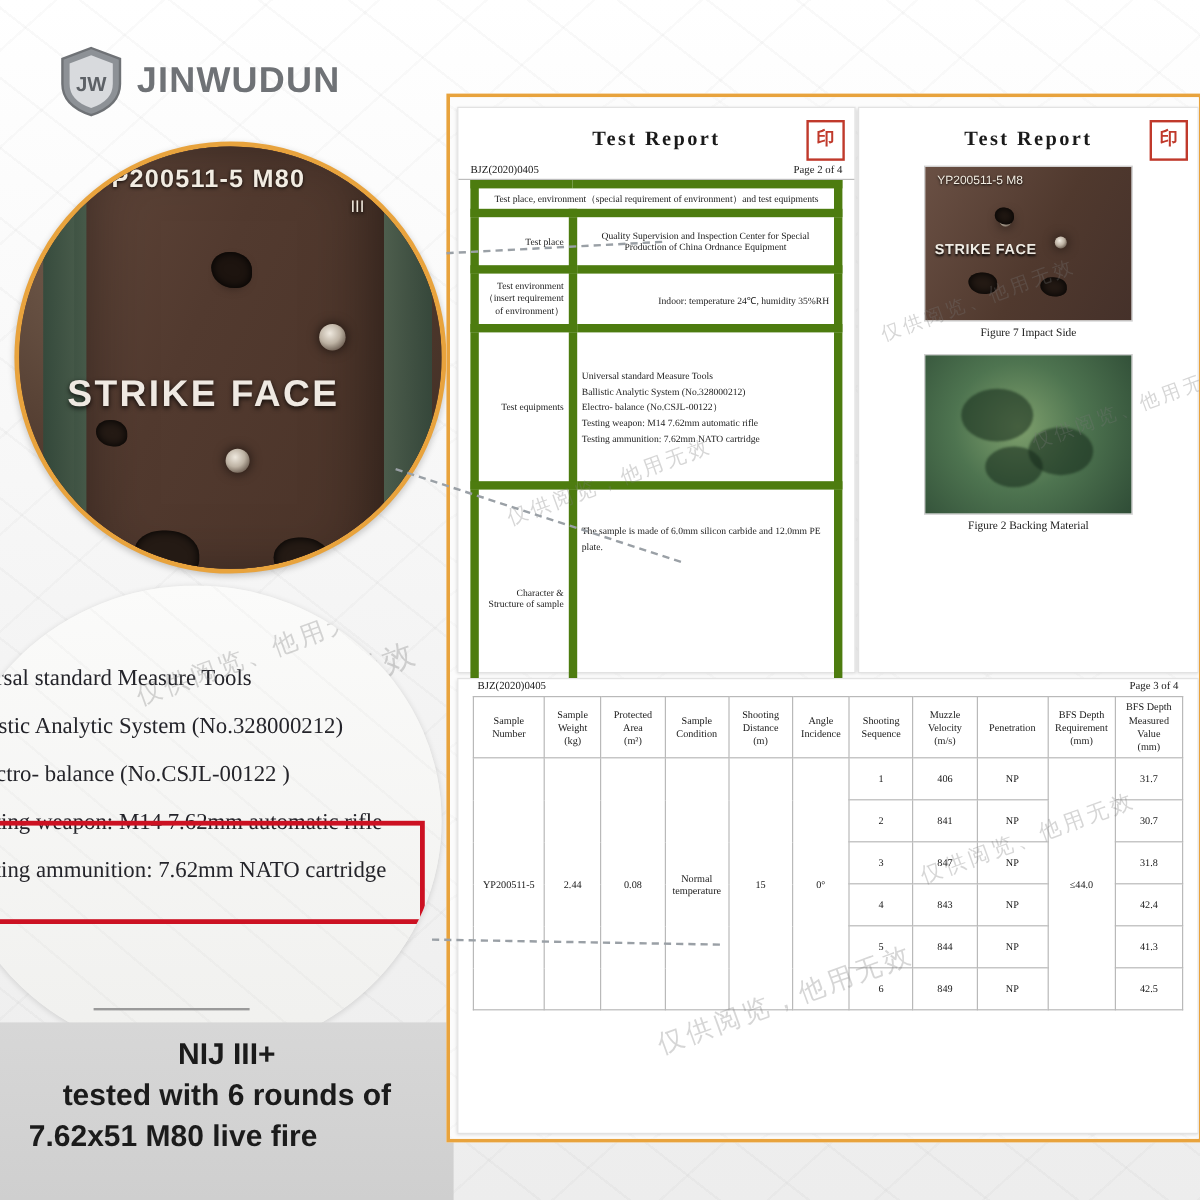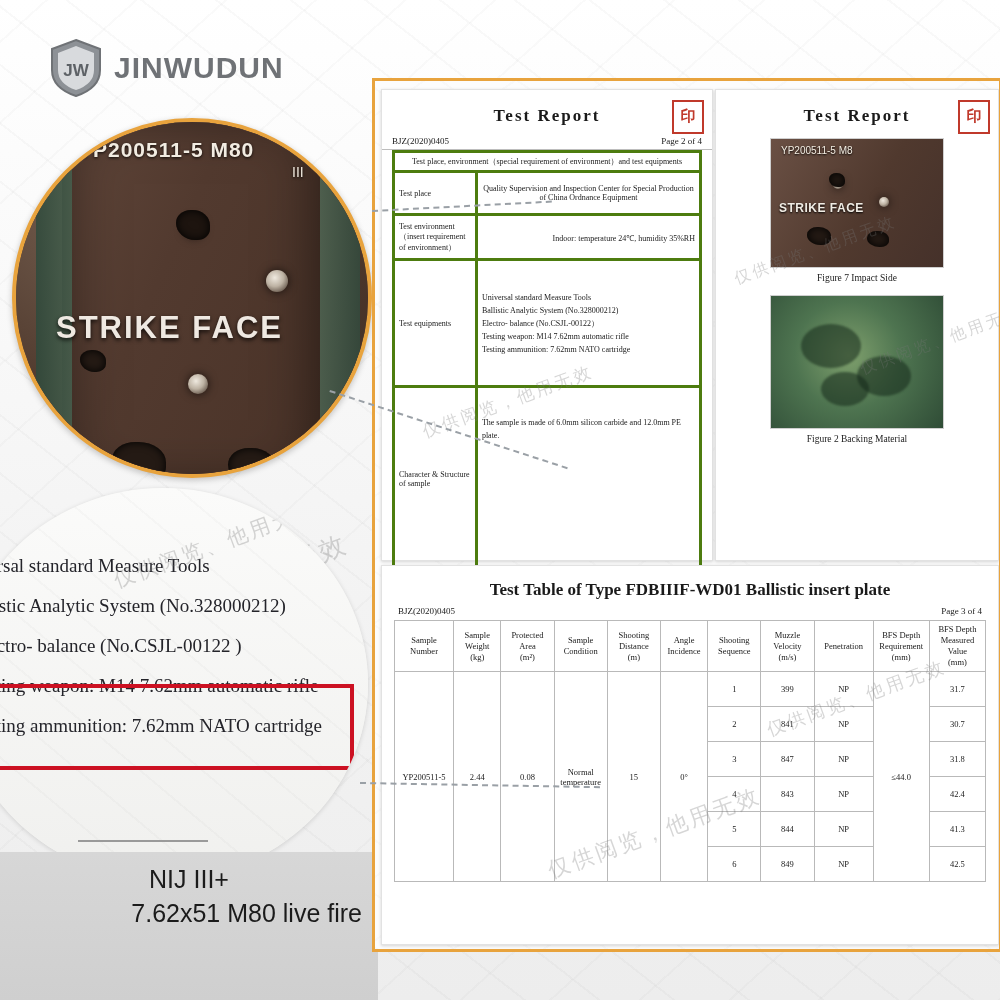--- a/index.html
+++ b/index.html
@@ -192,36 +192,36 @@
     position: absolute;
     left: 0;
     top: 852px;
     width: 378px;
     height: 148px;
     background: linear-gradient(180deg, #d7d7d7 0%, #cfcfcf 100%);
     padding: 10px 16px 0 16px;
     box-sizing: border-box;
     font-family: "Liberation Sans", sans-serif;
     color: #1b1b1b;
-    font-weight: normal;
+    font-weight: bold;
   }
   .caption-l1 {
     font-size: 25px;
     text-align: center;
     line-height: 34px;
   }
   .caption-l2 {
     font-size: 25px;
     line-height: 34px;
     text-align: center;
   }
   .caption-l3 {
     font-size: 25px;
     line-height: 34px;
-    text-align: right;
+    text-align: left;
     padding-left: 8px;
   }
 
   
   .doc-panel {
     position: absolute;
     left: 372px;
     top: 78px;
     width: 624px;
     height: 868px;
@@ -276,26 +276,26 @@
     border-bottom: 1px solid #bdbdbd;
   }
 
   table.form {
     width: calc(100% - 20px);
     margin: 0 10px;
     border-collapse: collapse;
     font-size: 8px;
   }
   table.form td {
-    border: 3px solid #4d7c0f;
+    border: 7px solid #4d7c0f;
     padding: 3px 4px;
     vertical-align: middle;
     font-family: Liberation Serif, serif;
   }
-  .lbl { width: 27%; text-align: left; color: #222; }
+  .lbl { width: 27%; text-align: right; color: #222; }
   .val { text-align: center; }
   .val-left { text-align: left; }
 
   
   .fig {
     margin: 0 auto;
     border: 1px solid #cfcfcf;
   }
   .fig-impact {
     width: 172px; height: 128px;
@@ -435,20 +435,21 @@
         <div>...sting ammunition: 7.62mm NATO cartridge</div>
       </div>
       <div class="red-box"></div>
       <div class="zoom-underline"></div>
       <div class="wm" style="left:150px; top:42px; font-size:21px;">仅供阅览、他用无效</div>
     </div>
   </div>
 
   <div class="caption">
     <div class="caption-l1">NIJ III+</div>
+    <div class="caption-l2">tested with 6 rounds of</div>
     <div class="caption-l3">7.62x51 M80 live fire</div>
   </div>
 
   <div class="doc-panel">
     <div class="doc-bg"></div>
 
     <div class="page page-2">
       <div class="rep-title">Test    Report</div>
       <div class="rep-seal">印</div>
       <div class="rep-meta">
@@ -507,21 +508,20 @@
           <div class="blob" style="left:50px; top:76px; width:48px; height:34px;"></div>
         </div>
         <div class="fig-cap">Figure 2 Backing Material</div>
       </div>
 
       <div class="wm" style="left:140px; top:240px; font-size:16px;">仅供阅览、他用无效</div>
       <div class="wm" style="left:14px; top:150px; font-size:16px;">仅供阅览、他用无效</div>
     </div>
 
     <div class="page page-3">
-      <div class="p3-title">Test Table of Type FDBIIIF-WD01 Ballistic insert plate</div>
       <div class="p3-meta">
         <span>BJZ(2020)0405</span>
         <span>Page  3  of  4</span>
       </div>
 
       <table class="data">
         <tbody>
             <tr>
           <th style="width:10%; white-space:pre-line;">Sample
 Number</th>
@@ -554,21 +554,21 @@
         </tr>
 
         <tr>
           <td rowspan="6">YP200511-5</td>
           <td rowspan="6">2.44</td>
           <td rowspan="6">0.08</td>
           <td rowspan="6" style="white-space:pre-line;">Normal temperature</td>
           <td rowspan="6">15</td>
           <td rowspan="6">0°</td>
           <td style="height:28px;">1</td>
-          <td>399</td>
+          <td>406</td>
           <td>NP</td>
           <td rowspan="6">≤44.0</td>
           <td>31.7</td>
         </tr>
         <tr>
           <td style="height:28px;">2</td>
           <td>841</td>
           <td>NP</td>
           <td>30.7</td>
         </tr>

